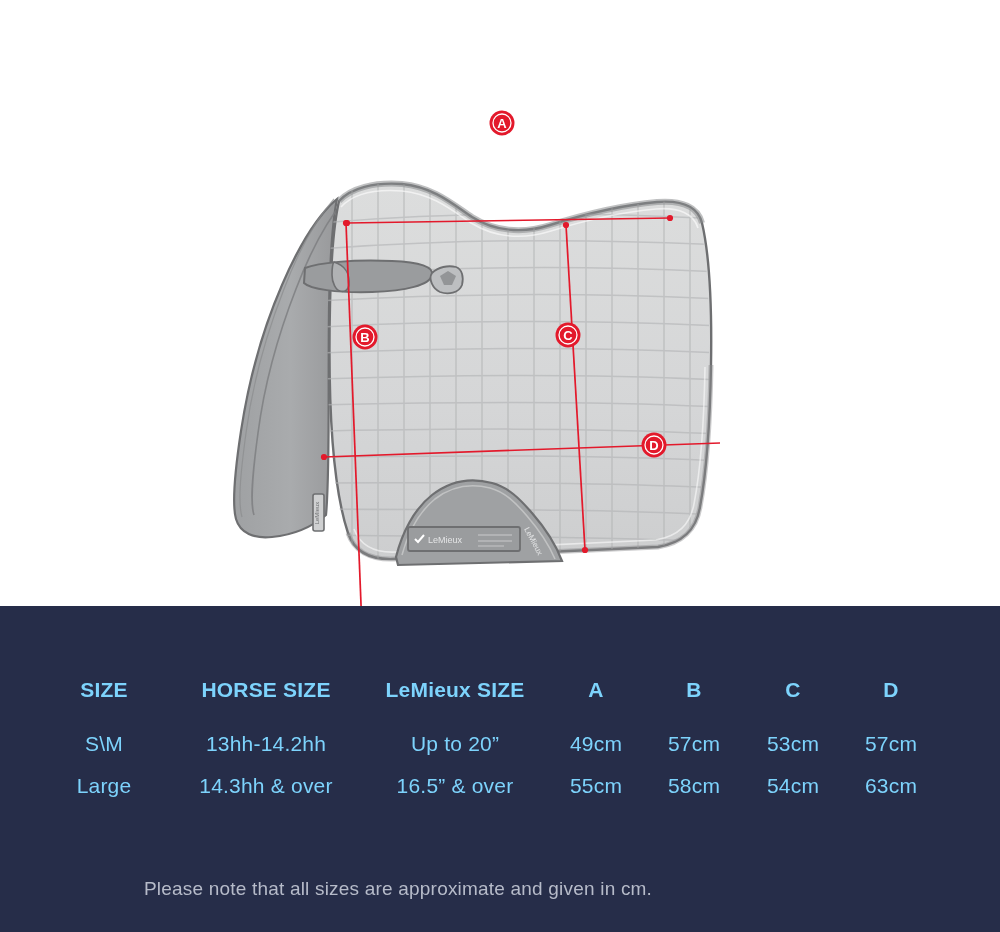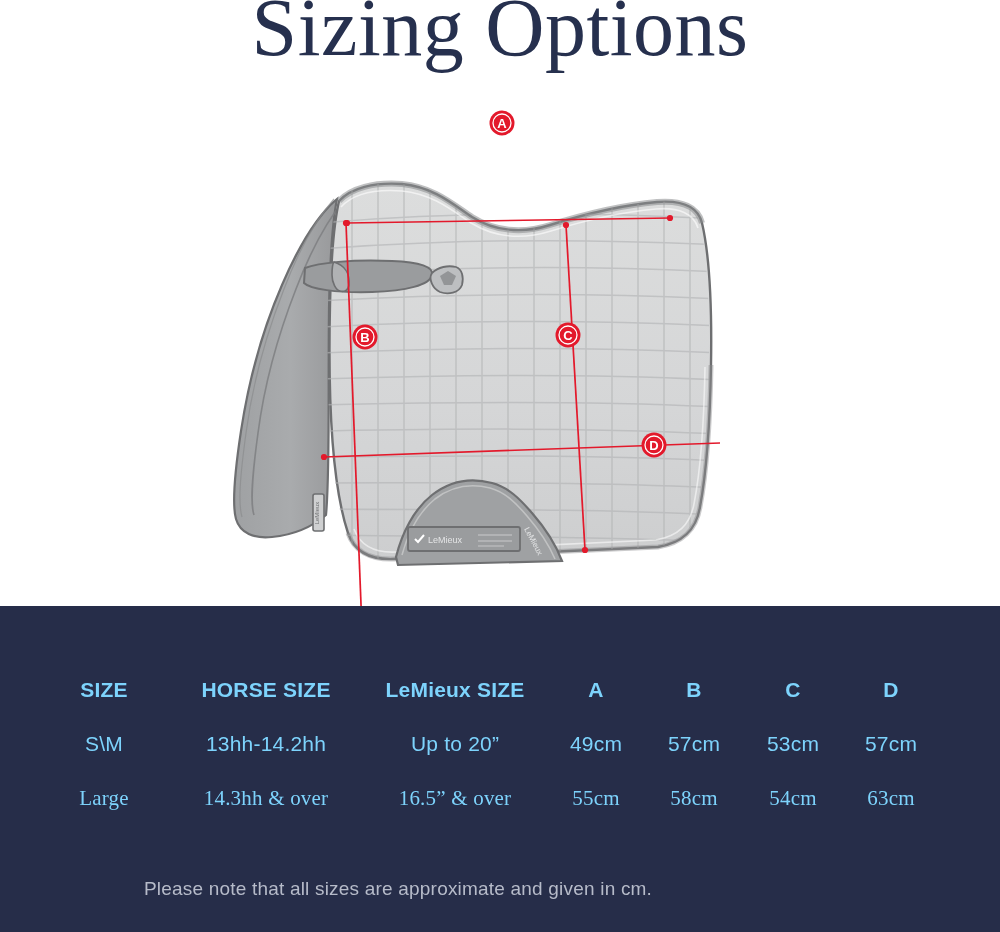--- a/index.html
+++ b/index.html
@@ -42,21 +42,21 @@
     background:#262d49;
   }
   .table{
     position:absolute;left:0;top:0;width:1000px;
   }
   .row{
     position:absolute;left:0;width:1000px;height:40px;
   }
   .row.header{top:72px;}
   .row.r1{top:126px;}
-  .row.r2{top:180px;font-family:Liberation Serif, serif;}
+  .row.r2{top:168px;}
 
   .cell{
     position:absolute;
     color:#7dd3fc;
     white-space:nowrap;
     transform:translateX(-50%);
   }
   .header .cell{
     font-weight:bold;
     font-size:21px;
@@ -84,23 +84,20 @@
     font-size:19px;
     letter-spacing:0.2px;
     font-weight:400;
   }
 </style>
 </head>
 <body>
 
 <div class="page">
 
-  <div class="title-area">
-    <div class="title">Sizing Options</div>
-  </div>
 
   <div class="diagram-area">
     <svg class="diagram-svg" viewBox="0 0 1000 511" xmlns="http://www.w3.org/2000/svg">
       <defs>
         <clipPath id="padClip">
           <path d="M303,114 C300,100 312,92 330,90 L560,84 C610,82 660,90 690,105
                    C700,145 705,190 705,250 C705,320 702,370 694,404
                    C688,430 660,440 620,442 L360,448 C330,448 312,440 308,420
                    C300,360 298,200 303,114 Z"></path>
         </clipPath>

